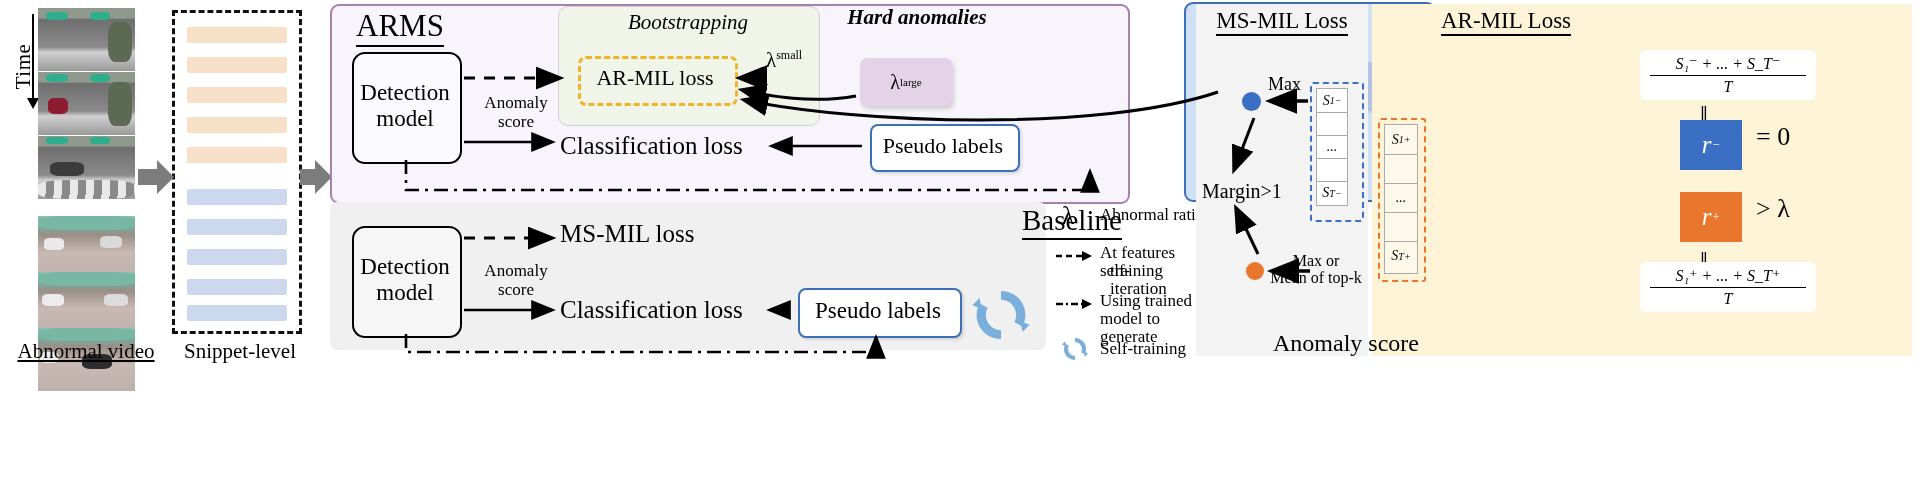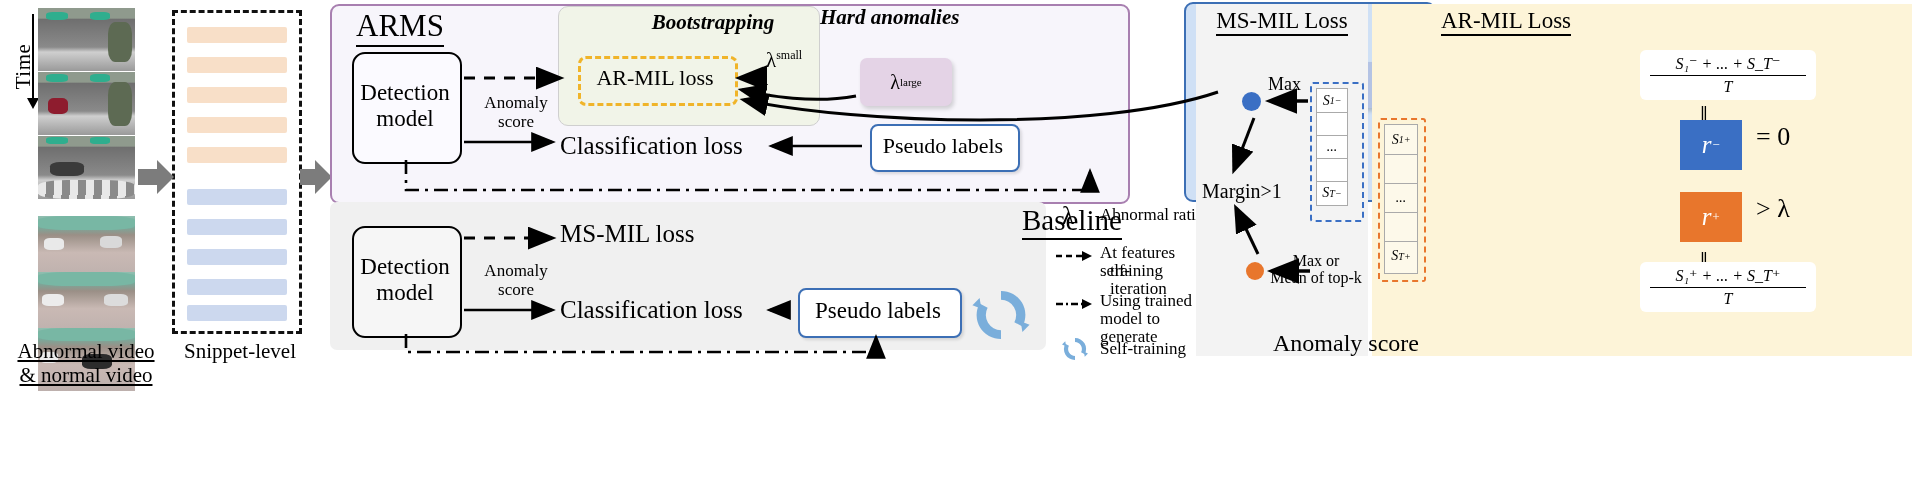--- a/index.html
+++ b/index.html
@@ -35,26 +35,26 @@
   .garrow .head{position:absolute;top:0;width:0;height:0;
       border-top:17px solid transparent;border-bottom:17px solid transparent;border-left:17px solid #7c7c7c;}
 
   
   #arms{left:330px;top:4px;width:796px;height:196px;background:#f7f5fb;
         border:2.2px solid #a87fb0;border-radius:9px;}
   #arms-title{left:356px;top:8px;font-size:31px;border-bottom:2.5px solid #000;padding-bottom:1px;}
 
   #boot{left:558px;top:6px;width:260px;height:118px;background:#f1f4e8;
         border:1.6px solid #cfcfcf;border-radius:10px;}
-  #boot-title{left:558px;top:10px;width:260px;font-size:21px;font-weight:bold;font-style:italic;text-align:center;margin-left:25px;}
+  #boot-title{left:558px;top:10px;width:260px;font-size:21px;font-weight:normal;font-style:italic;text-align:center;}
   #armil-box{left:578px;top:56px;width:154px;height:44px;border:3.4px dashed #f0b429;border-radius:8px;}
   #armil-lbl{left:578px;top:56px;width:154px;height:44px;font-size:22px;}
 
   #ham-title{left:820px;top:6px;width:194px;font-size:21px;font-weight:bold;font-style:italic;
-             line-height:1.12;}
+             text-align:center;line-height:1.12;}
   #lam-large{left:860px;top:58px;width:92px;height:48px;background:#e4d3e6;border-radius:7px;
              box-shadow:2px 3px 4px rgba(0,0,0,.16);}
   #lam-large-lbl{left:860px;top:58px;width:92px;height:48px;font-size:20px;}
 
   #ast{left:1184px;top:2px;width:248px;height:196px;background:#cfe0f5;
        border:2.2px solid #3c6fb5;border-radius:9px;}
   #ast-title{left:1184px;top:6px;width:248px;font-size:21px;font-weight:bold;font-style:italic;
              text-align:center;line-height:1.12;}
   #adapt-lam{left:1220px;top:62px;width:174px;height:46px;background:#b4c3e4;border-radius:7px;
              box-shadow:2px 3px 4px rgba(0,0,0,.18);}
@@ -162,21 +162,20 @@
   <div class="blob" style="left:66px;top:22px;width:24px;height:12px;background:#dcdcdc"></div>
 </div>
 <div class="frame fr-street abs" style="top:328px">
   <div class="blob" style="left:0;top:0;width:97px;height:13px;background:#78b7a4"></div>
   <div class="blob" style="left:44px;top:26px;width:30px;height:15px;background:#2c2c2c"></div>
   <div class="blob" style="left:2px;top:24px;width:18px;height:11px;background:#ededed"></div>
 </div>
 
 <div class="capt abs" id="cap-left">
   <div>Abnormal video</div>
-  <div>&amp; normal video</div>
 </div>
 
 <div class="abs" id="snip-box">
   <div class="snip" style="top:14px;background:#f8dfc8"></div>
   <div class="snip" style="top:44px;background:#f8dfc8"></div>
   <div class="snip" style="top:74px;background:#f8dfc8"></div>
   <div class="snip" style="top:104px;background:#f8dfc8"></div>
   <div class="snip" style="top:134px;background:#f8dfc8"></div>
   <div class="snip" style="top:176px;background:#ccd8ee"></div>
   <div class="snip" style="top:206px;background:#ccd8ee"></div>

